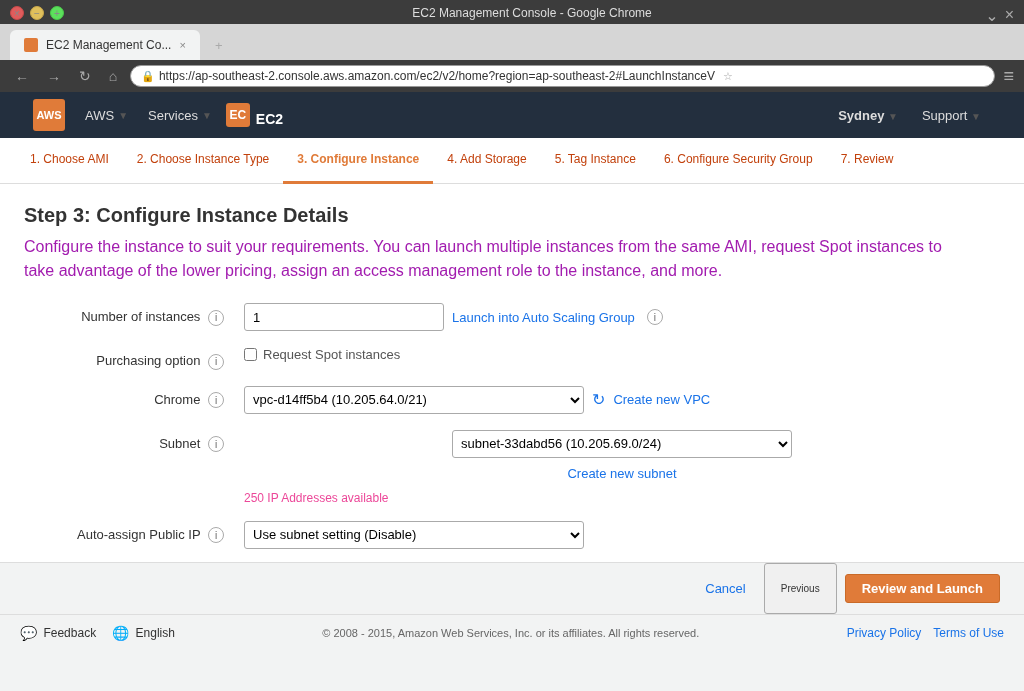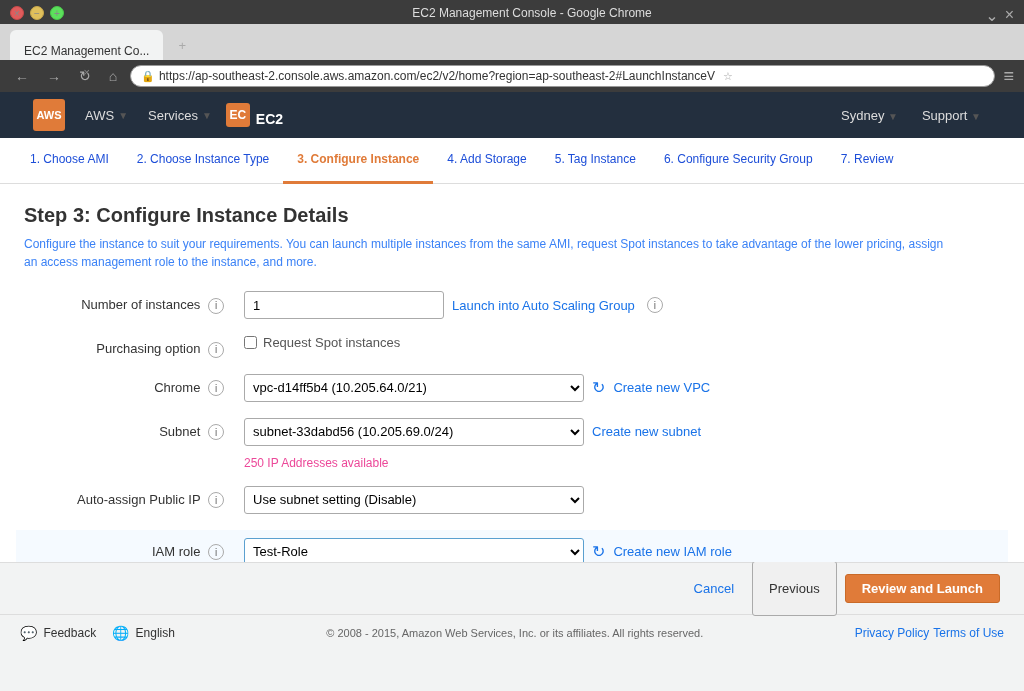--- a/index.html
+++ b/index.html
@@ -7,78 +7,78 @@
 
     
     .browser-frame { background: #3c3c3c; width: 100%; }
     .browser-titlebar { background: #3c3c3c; display: flex; align-items: center; justify-content: center; padding: 6px 0 4px; position: relative; }
     .browser-control { width: 14px; height: 14px; border-radius: 50%; border: 1px solid #888; display: flex; align-items: center; justify-content: center; color: #888; font-size: 10px; cursor: pointer; }
     .browser-control.close { background: #e05c5c; border-color: #c94a4a; }
     .browser-control.minimize { background: #e0c05c; border-color: #c9a84a; }
     .browser-control.maximize { background: #5ce05c; border-color: #4ac94a; }
 
     .tab-bar { background: #d6d6d6; display: flex; align-items: flex-end; padding: 0 0 0 10px; height: 36px; }
-    .browser-tab { background: #f2f3f3; border-radius: 6px 6px 0 0; padding: 6px 14px; font-size: 12px; color: #333; display: flex; align-items: center; gap: 8px; height: 30px; flex-direction: column; }
+    .browser-tab { background: #f2f3f3; border-radius: 6px 6px 0 0; padding: 6px 14px; font-size: 12px; color: #333; display: flex; align-items: center; gap: 8px; height: 30px; }
     .browser-tab .tab-icon { width: 14px; height: 14px; background: #e07b39; border-radius: 2px; display: inline-block; }
     .tab-close { color: #888; font-size: 11px; cursor: pointer; }
 
     .address-bar { background: #3c3c3c; padding: 5px 10px; display: flex; align-items: center; gap: 8px; }
     .nav-btn { color: #aaa; font-size: 14px; cursor: pointer; background: none; border: none; padding: 2px 5px; }
     .url-box { flex: 1; background: white; border: 1px solid #999; border-radius: 12px; padding: 3px 10px; font-size: 12px; color: #333; display: flex; align-items: center; gap: 4px; }
     .url-text { font-size: 12px; color: #333; }
     .lock-icon { color: #888; font-size: 11px; }
     .menu-btn { color: #aaa; font-size: 18px; cursor: pointer; }
 
     
     .aws-header { background: #232f3e; display: flex; align-items: center; padding: 0 33px; height: 46px; gap: 0; }
     .aws-logo { background: #e07b39; width: 32px; height: 32px; display: flex; align-items: center; justify-content: center; margin-right: 10px; border-radius: 3px; }
     .aws-logo-text { color: white; font-weight: bold; font-size: 11px; }
     .aws-btn { color: #ddd; font-size: 13px; padding: 6px 10px; cursor: pointer; display: flex; align-items: center; gap: 4px; }
     .ec2-label { color: white; font-size: 14px; font-weight: bold; margin-left: 4px; display: flex; align-items: flex-end; gap: 6px; }
     .ec2-icon { background: #e07b39; width: 24px; height: 24px; display: flex; align-items: center; justify-content: center; border-radius: 3px; }
     .header-right { margin-left: auto; display: flex; align-items: center; gap: 4px; }
-    .region-btn { color: #ddd; font-size: 13px; padding: 6px 10px; cursor: pointer; }
+    .region-btn { color: #ddd; font-size: 13px; padding: 6px 10px; cursor: pointer; font-weight: bold; }
     .support-btn { color: #ddd; font-size: 13px; padding: 6px 10px; cursor: pointer; }
 
     
     .step-tabs { background: white; border-bottom: 1px solid #ddd; display: flex; align-items: center; padding: 0 16px; height: 46px; }
-    .step-tab { font-size: 12px; color: #1d4ed8; padding: 0 14px; height: 46px; display: flex; align-items: center; cursor: pointer; border-bottom: 3px solid transparent; white-space: nowrap; }
+    .step-tab { font-size: 12px; color: #c2410c; padding: 0 14px; height: 46px; display: flex; align-items: center; cursor: pointer; border-bottom: 3px solid transparent; white-space: nowrap; }
     .step-tab.active { color: #e07b39; border-bottom: 3px solid #e07b39; font-weight: bold; }
 
     
     .main-content { background: white; padding: 20px 24px; height: calc(691px - 46px - 46px - 36px - 36px - 46px - 46px); overflow-y: auto; position: relative; }
     .page-title { font-size: 20px; font-weight: bold; color: #333; margin-bottom: 8px; }
-    .page-desc { font-size: 12px; color: #3b82f6; line-height: 1.5; margin-bottom: 20px; max-width: 920px; }
+    .page-desc { font-size: 16px; color: #a21caf; line-height: 1.5; margin-bottom: 20px; max-width: 920px; }
 
     
     .form-row { display: flex; align-items: flex-start; margin-bottom: 16px; }
     .form-label { width: 220px; text-align: right; padding-right: 20px; padding-top: 6px; font-size: 13px; color: #333; font-weight: normal; flex-shrink: 0; }
     .form-control { flex: 1; display: flex; align-items: center; gap: 8px; flex-wrap: wrap; }
     .info-icon { display: inline-flex; align-items: center; justify-content: center; width: 16px; height: 16px; border-radius: 50%; border: 1px solid #aaa; color: #666; font-size: 10px; cursor: pointer; margin-left: 4px; flex-shrink: 0; }
     .text-input { width: 200px; height: 28px; border: 1px solid #aaa; border-radius: 3px; padding: 0 8px; font-size: 13px; }
     .select-input { height: 28px; border: 1px solid #aaa; border-radius: 3px; padding: 0 4px; font-size: 13px; background: white; }
     .select-wide { width: 340px; }
     .select-iam { width: 340px; border: 1px solid #5ba0d0; background: white; height: 28px; border-radius: 3px; padding: 0 4px; font-size: 13px; }
     .link-btn { color: #1a73e8; text-decoration: none; font-size: 13px; cursor: pointer; white-space: nowrap; }
     .refresh-icon { color: #1a73e8; cursor: pointer; font-size: 16px; }
     .subnet-hint { font-size: 12px; color: #ec4899; width: 100%; padding-top: 2px; }
     .checkbox-label { display: flex; align-items: center; gap: 6px; font-size: 13px; color: #555; cursor: pointer; }
 
     
     .action-bar { background: #f2f3f3; border-top: 1px solid #ddd; padding: 10px 24px; display: flex; align-items: center; justify-content: flex-end; gap: 8px; height: 52px; }
-    .btn { padding: 19px 16px; border-radius: 3px; font-size: 13px; cursor: pointer; border: 1px solid #aaa; background: #f0f0f0; color: #333; }
+    .btn { padding: 19px 16px; border-radius: 3px; font-size: 10px; cursor: pointer; border: 1px solid #aaa; background: #f0f0f0; color: #333; }
     .btn-cancel { background: none; border: none; color: #1a73e8; font-size: 13px; cursor: pointer; padding: 6px 10px; }
     .btn-primary { background: #e07b39; color: white; border: 1px solid #c96a28; font-weight: bold; font-size: 13px; padding: 6px 16px; border-radius: 3px; cursor: pointer; text-align: right; }
 
     
     .aws-footer { background: #f2f3f3; border-top: 1px solid #ddd; display: flex; align-items: center; justify-content: space-between; padding: 0 20px; height: 36px; }
     .footer-left { display: flex; align-items: center; gap: 16px; }
     .footer-btn { display: flex; align-items: center; gap: 6px; font-size: 12px; color: #333; cursor: pointer; }
     .footer-center { font-size: 11px; color: #666; }
-    .footer-right { display: flex; gap: 4px; }
+    .footer-right { display: flex; gap: 12px; }
     .footer-link { font-size: 12px; color: #1a73e8; cursor: pointer; text-decoration: none; }
 
     .dropdown-arrow { font-size: 10px; color: #555; }
   </style>
 </head>
 <body>
 
 <div class="browser-frame">
   <div class="browser-titlebar">
     <div style="position:absolute;left:10px;top:6px;display:flex;gap:6px;">
@@ -209,21 +209,21 @@
       <span class="refresh-icon">↻</span>
       <a class="link-btn">Create new VPC</a>
     </div>
   </div>
 
   <div class="form-row">
     <div class="form-label">
       <span>Subnet</span>
       <span class="info-icon">i</span>
     </div>
-    <div class="form-control" style="flex-wrap:wrap;">
+    <div class="form-control" style="flex-wrap:wrap;flex-direction:column;">
       <select class="select-input select-wide">
         <option value="subnet-33dabd56 (10.205.69.0/24)">subnet-33dabd56 (10.205.69.0/24)</option>
       </select>
       <a class="link-btn">Create new subnet</a>
       <div class="subnet-hint">250 IP Addresses available</div>
     </div>
   </div>
 
   <div class="form-row">
     <div class="form-label">

